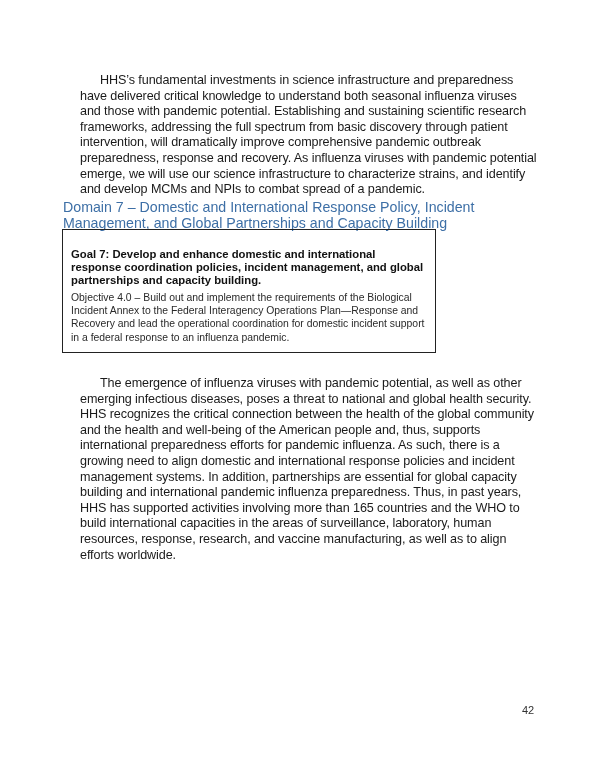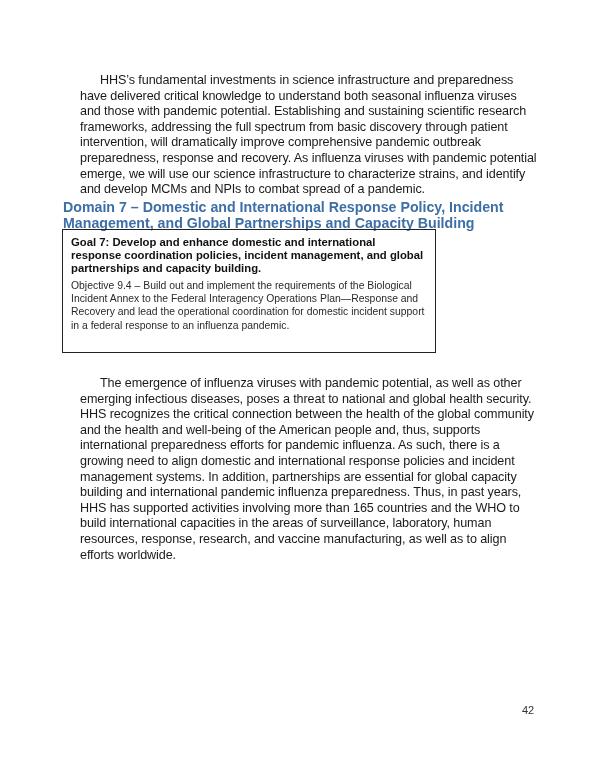--- a/index.html
+++ b/index.html
@@ -4,36 +4,36 @@
 <style>
   html, body { margin:0; padding:0; background:#ffffff; }
   body { width:600px; height:776px; position:relative; overflow:hidden;
          font-family:"Liberation Sans", sans-serif; color:#1a1a1a; }
   .page { position:absolute; left:0; top:0; width:600px; height:776px; }
   .para { position:absolute; left:72px; width:460px; font-size:12.6px; line-height:15.6px;
           margin:8px; text-indent:20px; letter-spacing:-0.1px; }
   #p1 { top:65px; }
   #p2 { top:368px; }
   .heading { position:absolute; left:63px; top:199px; width:470px; margin:0;
-             font-size:14.2px; line-height:16px; font-weight:bold; color:#3d6fa6; }
+             font-size:14.2px; line-height:16px; font-weight:normal; color:#3d6fa6; }
   .goalbox { position:absolute; left:62px; top:229px; width:374px; height:124px;
-             border:1.5px solid #222; box-sizing:border-box; padding:6px 8px 0 8px; }
+             border:1.5px solid #222; box-sizing:border-box; padding:18px 8px 0 8px; }
   .goal-title { font-size:11.3px; line-height:13px; font-weight:bold; margin:0 0 4px 0; color:#111; }
   .objective { font-size:10.4px; line-height:13.2px; margin:0 0 4px 0; color:#2a2a2a; }
   .pagenum { position:absolute; left:522px; top:704px; font-size:11px; color:#333; }
 </style>
 </head>
 <body>
 
 <div class="page">
   <p id="p1" class="para">HHS’s fundamental investments in science infrastructure and preparedness have delivered critical knowledge to understand both seasonal influenza viruses and those with pandemic potential. Establishing and sustaining scientific research frameworks, addressing the full spectrum from basic discovery through patient intervention, will dramatically improve comprehensive pandemic outbreak preparedness, response and recovery. As influenza viruses with pandemic potential emerge, we will use our science infrastructure to characterize strains, and identify and develop MCMs and NPIs to combat spread of a pandemic.</p>
 
   <h2 class="heading">Domain 7 – Domestic and International Response Policy, Incident Management, and Global Partnerships and Capacity Building</h2>
 
   <div class="goalbox">
     <p class="goal-title">Goal 7: Develop and enhance domestic and international response coordination policies, incident management, and global partnerships and capacity building.</p>
-    <p class="objective">Objective 9.4 – Build out and implement the requirements of the Biological Incident Annex to the Federal Interagency Operations Plan—Response and Recovery and lead the operational coordination for domestic incident support in a federal response to an influenza pandemic.</p>
+    <p class="objective">Objective 4.0 – Build out and implement the requirements of the Biological Incident Annex to the Federal Interagency Operations Plan—Response and Recovery and lead the operational coordination for domestic incident support in a federal response to an influenza pandemic.</p>
   </div>
 
   <p id="p2" class="para">The emergence of influenza viruses with pandemic potential, as well as other emerging infectious diseases, poses a threat to national and global health security. HHS recognizes the critical connection between the health of the global community and the health and well-being of the American people and, thus, supports international preparedness efforts for pandemic influenza. As such, there is a growing need to align domestic and international response policies and incident management systems. In addition, partnerships are essential for global capacity building and international pandemic influenza preparedness. Thus, in past years, HHS has supported activities involving more than 165 countries and the WHO to build international capacities in the areas of surveillance, laboratory, human resources, response, research, and vaccine manufacturing, as well as to align efforts worldwide.</p>
 
   <div class="pagenum">42</div>
 </div>
 
 </body></html>

